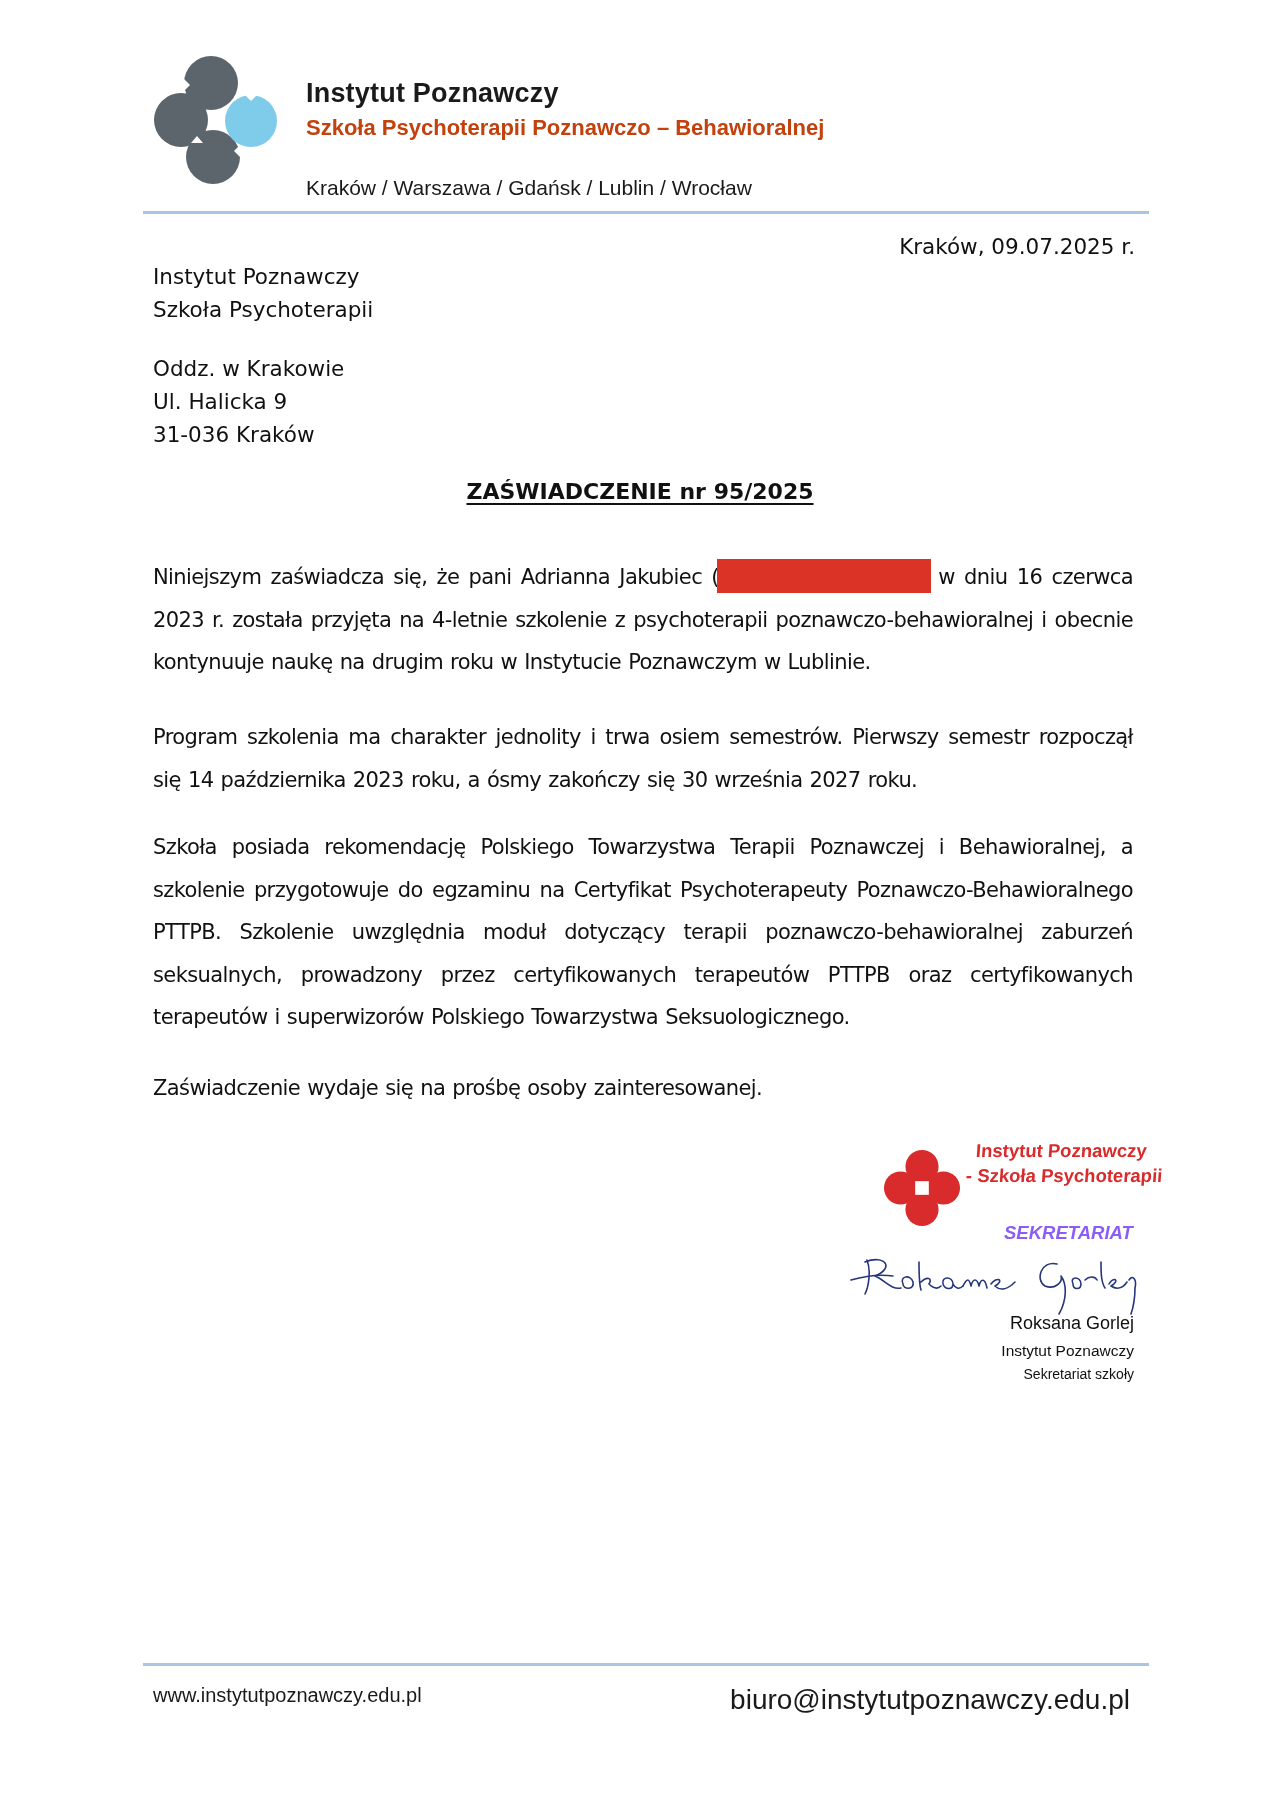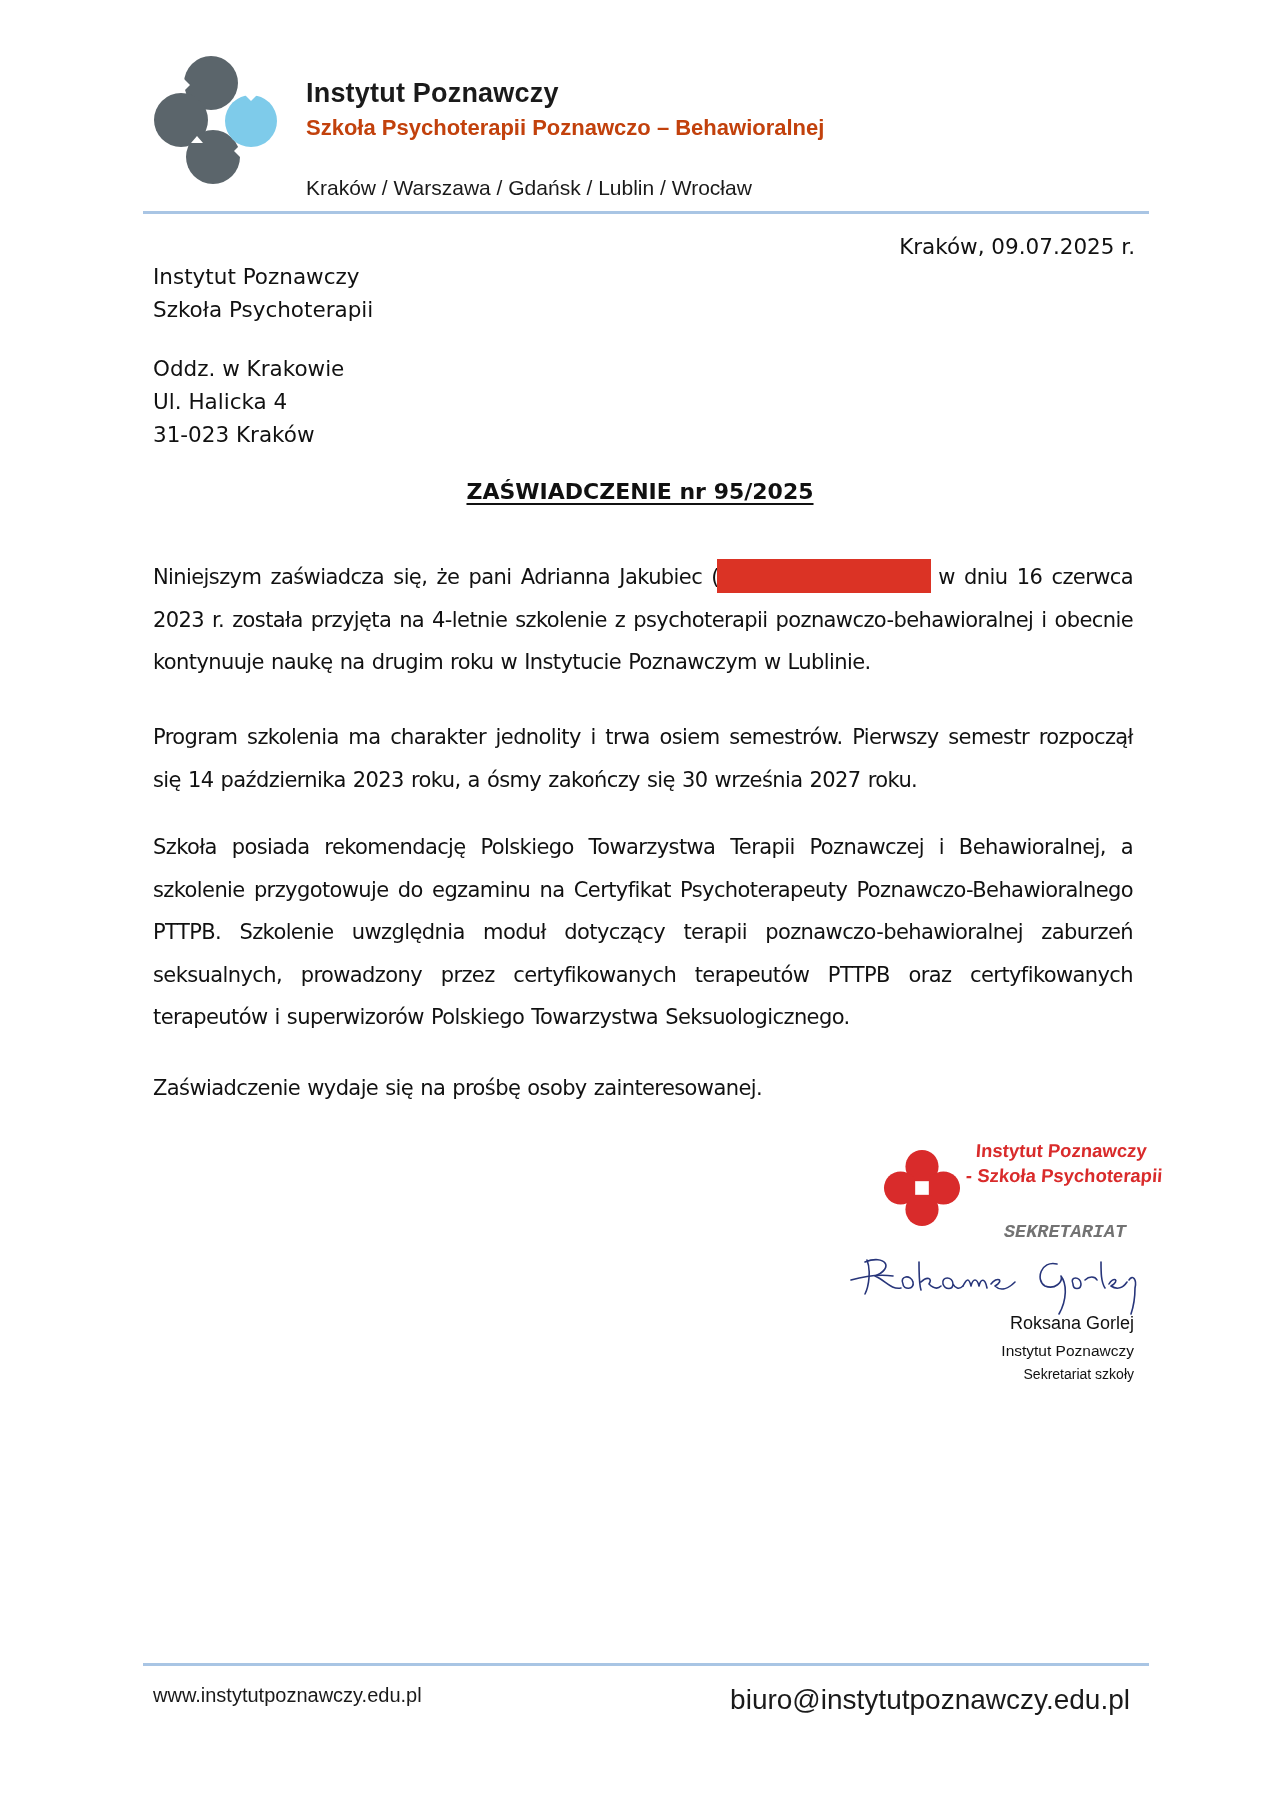--- a/index.html
+++ b/index.html
@@ -34,21 +34,21 @@
   .p2 { top: 716px; }
   .p3 { top: 826px; }
   .p4 { top: 1067px; }
   .redact { display: inline-block; width: 214px; height: 34px; background: #db3325;
             vertical-align: -9px; margin: 0 -2px; }
   .stamp-logo { left: 883px; top: 1148px; width: 78px; height: 80px; }
   .stamp-t1 { left: 976px; top: 1140px; color: #d92b2b; font-family: "Liberation Sans", sans-serif;
               font-weight: 700; font-size: 18.5px; white-space: nowrap; transform: skewX(-4deg); }
   .stamp-t2 { left: 966px; top: 1165px; color: #d92b2b; font-family: "Liberation Sans", sans-serif;
               font-weight: 700; font-size: 18.5px; white-space: nowrap; transform: skewX(-4deg); }
-  .stamp-t3 { left: 1004px; top: 1222px; color: #737373; font-family: Liberation Mono, monospace;
+  .stamp-t3 { left: 1004px; top: 1222px; color: #8b5cf6; font-family: Liberation Sans, sans-serif;
               font-weight: 700; font-style: italic; font-size: 18.5px; white-space: nowrap; }
   .signature { left: 845px; top: 1240px; width: 330px; height: 80px; }
   .sig-name { right: 146px; top: 1313px; font-family: "Liberation Sans", sans-serif; font-size: 18px; white-space: nowrap; }
   .sig-org { right: 146px; top: 1342px; font-family: "Liberation Sans", sans-serif; font-size: 15.5px; white-space: nowrap; }
   .sig-dept { right: 146px; top: 1366px; font-family: "Liberation Sans", sans-serif; font-size: 14px; white-space: nowrap; }
 
   
   .foot-l { left: 153px; top: 1684px; font-family: "Liberation Sans", sans-serif; font-size: 20px; white-space: nowrap; color: #1a1a1a; text-align: center; }
   .foot-r { right: 150px; top: 1684px; font-family: "Liberation Sans", sans-serif; font-size: 28px; white-space: nowrap; color: #1a1a1a; }
 </style>
@@ -71,22 +71,22 @@
 <div class="abs hdr-cities">Kraków / Warszawa / Gdańsk / Lublin / Wrocław</div>
 <div class="abs rule rule-top"></div>
 
 <div class="abs date">Kraków, 09.07.2025 r.</div>
 <div class="abs addr addr1">
   <div>Instytut Poznawczy</div>
   <div>Szkoła Psychoterapii</div>
 </div>
 <div class="abs addr addr2">
   <div>Oddz. w Krakowie</div>
-  <div>Ul. Halicka 4</div>
-  <div>31-023 Kraków</div>
+  <div>Ul. Halicka 9</div>
+  <div>31-036 Kraków</div>
 </div>
 
 <div class="abs title">ZAŚWIADCZENIE nr 95/2025</div>
 
 <div class="abs para p1"><span>Niniejszym zaświadcza się, że pani Adrianna Jakubiec (</span><span class="redact"></span><span> w dniu 16 czerwca 2023 r. została przyjęta na 4-letnie szkolenie z psychoterapii poznawczo-behawioralnej i obecnie kontynuuje naukę na drugim roku w Instytucie Poznawczym w Lublinie.</span></div>
 <div class="abs para p2">Program szkolenia ma charakter jednolity i trwa osiem semestrów. Pierwszy semestr rozpoczął się 14 października 2023 roku, a ósmy zakończy się 30 września 2027 roku.</div>
 <div class="abs para p3">Szkoła posiada rekomendację Polskiego Towarzystwa Terapii Poznawczej i Behawioralnej, a szkolenie przygotowuje do egzaminu na Certyfikat Psychoterapeuty Poznawczo-Behawioralnego PTTPB. Szkolenie uwzględnia moduł dotyczący terapii poznawczo-behawioralnej zaburzeń seksualnych, prowadzony przez certyfikowanych terapeutów PTTPB oraz certyfikowanych terapeutów i superwizorów Polskiego Towarzystwa Seksuologicznego.</div>
 <div class="abs para p4">Zaświadczenie wydaje się na prośbę osoby zainteresowanej.</div>
 
 <svg class="abs stamp-logo" viewBox="0 0 80 80">

